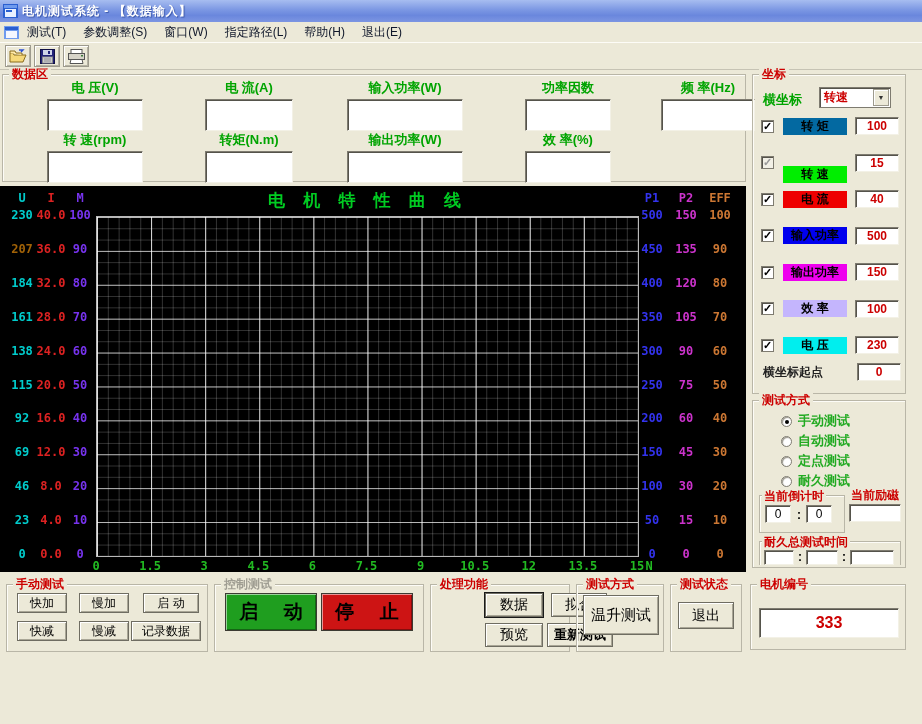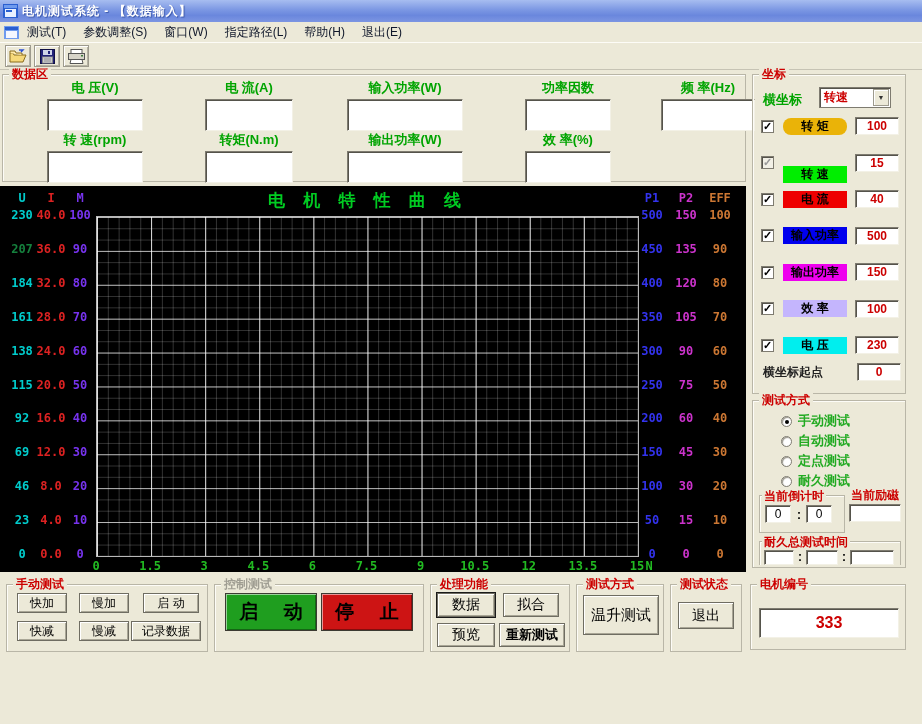--- a/index.html
+++ b/index.html
@@ -210,21 +210,21 @@
           <input class="sunken finput" readonly="" style="">
         </div>
       </div>
   </div>
 
   <div class="chart">
     <div class="chart-title">电 机 特 性 曲 线</div>
     <div class="plot"></div>
   <div class="ax" style="left: 2px; top: 6px; color: rgb(0, 204, 204);">U</div>
       <div class="ax" style="left: 2px; top: 23px; color: rgb(0, 204, 204);">230</div>
-      <div class="ax" style="left: 2px; top: 56.9px; color: #15803d;">207</div>
+      <div class="ax" style="left: 2px; top: 56.9px; color: #a16207;">207</div>
       <div class="ax" style="left: 2px; top: 90.8px; color: rgb(0, 204, 204);">184</div>
       <div class="ax" style="left: 2px; top: 124.7px; color: rgb(0, 204, 204);">161</div>
       <div class="ax" style="left: 2px; top: 158.6px; color: rgb(0, 204, 204);">138</div>
       <div class="ax" style="left: 2px; top: 192.5px; color: rgb(0, 204, 204);">115</div>
       <div class="ax" style="left: 2px; top: 226.4px; color: rgb(0, 204, 204);">92</div>
       <div class="ax" style="left: 2px; top: 260.3px; color: rgb(0, 204, 204);">69</div>
       <div class="ax" style="left: 2px; top: 294.2px; color: rgb(0, 204, 204);">46</div>
       <div class="ax" style="left: 2px; top: 328.1px; color: rgb(0, 204, 204);">23</div>
       <div class="ax" style="left: 2px; top: 362px; color: rgb(0, 204, 204);">0</div>
       <div class="ax" style="left: 31px; top: 6px; color: rgb(221, 34, 34);">I</div>
@@ -304,21 +304,21 @@
   <div class="group" style="left:752px; top:74px; width:154px; height:320px;">
     <span class="glabel">坐标</span>
     <span class="xaxis-label">横坐标</span>
     <div class="combo">
       <span class="cval">转速</span>
       <span class="carrow">▼</span>
     </div>
     <div class="legend-rows">
         <div class="legend-row">
           <span class="checkbox">✓</span>
-          <span class="swatch" style="background: #eab308; border-radius: 8px;">转  矩</span>
+          <span class="swatch" style="background: #0369a1;">转  矩</span>
           <input class="sunken scale" readonly="" value="100" style="">
         </div>
         <div class="legend-row">
           <span class="checkbox disabled">✓</span>
           <span class="swatch" style="background: rgb(0, 238, 0); margin-top: 24px;">转  速</span>
           <input class="sunken scale" readonly="" value="15" style="">
         </div>
         <div class="legend-row">
           <span class="checkbox">✓</span>
           <span class="swatch" style="background: rgb(238, 0, 0);">电  流</span>
@@ -405,21 +405,21 @@
   </div>
 
   <div class="group" style="left:214px; top:584px; width:210px; height:68px;">
     <span class="glabel disabled">控制测试</span>
     <div class="bigbtn" style="left: 10px; top: 8px; width: 92px; height: 38px; line-height: 36px; background: rgb(31, 158, 31);">启 动</div>
     <div class="bigbtn" style="left: 106px; top: 8px; width: 92px; height: 38px; line-height: 36px; background: rgb(205, 20, 20);">停 止</div>
   </div>
 
   <div class="group" style="left:430px; top:584px; width:140px; height:68px;">
     <span class="glabel">处理功能</span>
-    <div style="position:relative; width:100%; height:100%;">
+    <div style="position:relative; width:100%; height:100%;margin-left:48px;">
         <button class="btn default" style="left: 6px; top: 8px; width: 58px; height: 24px; font-size: 14px;">数据</button>
         <button class="btn" style="left: 72px; top: 8px; width: 56px; height: 24px; font-size: 14px;">拟合</button>
         <button class="btn" style="left: 6px; top: 38px; width: 58px; height: 24px; font-size: 14px;">预览</button>
         <button class="btn bold" style="left: 68px; top: 38px; width: 66px; height: 24px; font-size: 13px;">重新测试</button>
       </div>
   </div>
 
   <div class="group" style="left:576px; top:584px; width:88px; height:68px;">
     <span class="glabel">测试方式</span>
     <button class="btn" style="left:6px; top:10px; width:76px; height:40px; font-size:15px;">温升测试</button>

